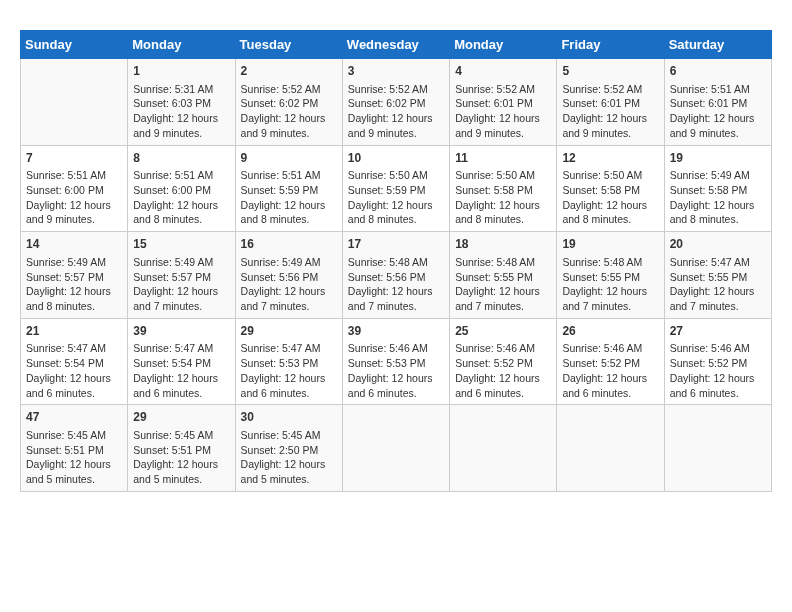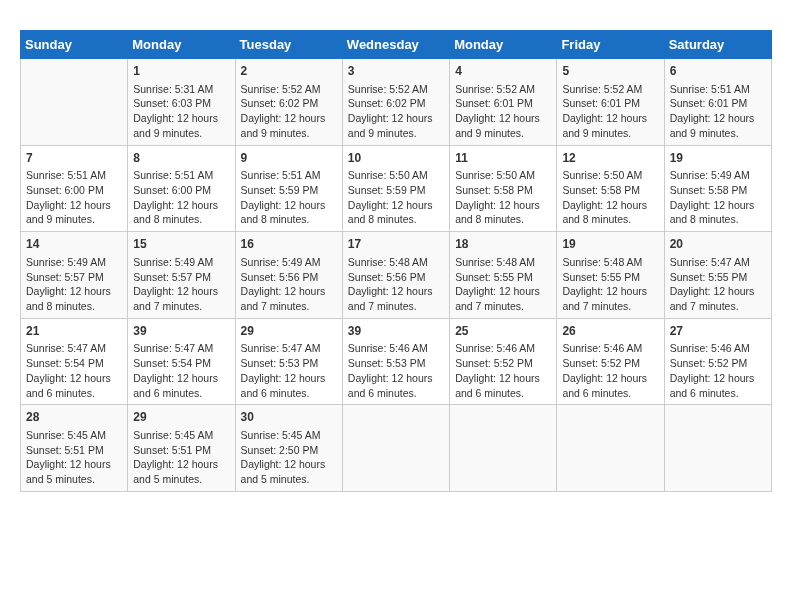--- a/index.html
+++ b/index.html
@@ -300,21 +300,21 @@
         <td>
           <span class="day-num">27</span>
           <span style="display: block;">Sunrise: 5:46 AM</span>
           <span style="display: block;">Sunset: 5:52 PM</span>
           <span style="display: block;">Daylight: 12 hours</span>
           <span style="display: block;">and 6 minutes.</span>
         </td>
       </tr>
       <tr>
         <td>
-          <span class="day-num">28</span>
+          <span class="day-num">47</span>
           <span style="display: block;">Sunrise: 5:45 AM</span>
           <span style="display: block;">Sunset: 5:51 PM</span>
           <span style="display: block;">Daylight: 12 hours</span>
           <span style="display: block;">and 5 minutes.</span>
         </td>
         <td>
           <span class="day-num">29</span>
           <span style="display: block;">Sunrise: 5:45 AM</span>
           <span style="display: block;">Sunset: 5:51 PM</span>
           <span style="display: block;">Daylight: 12 hours</span>

